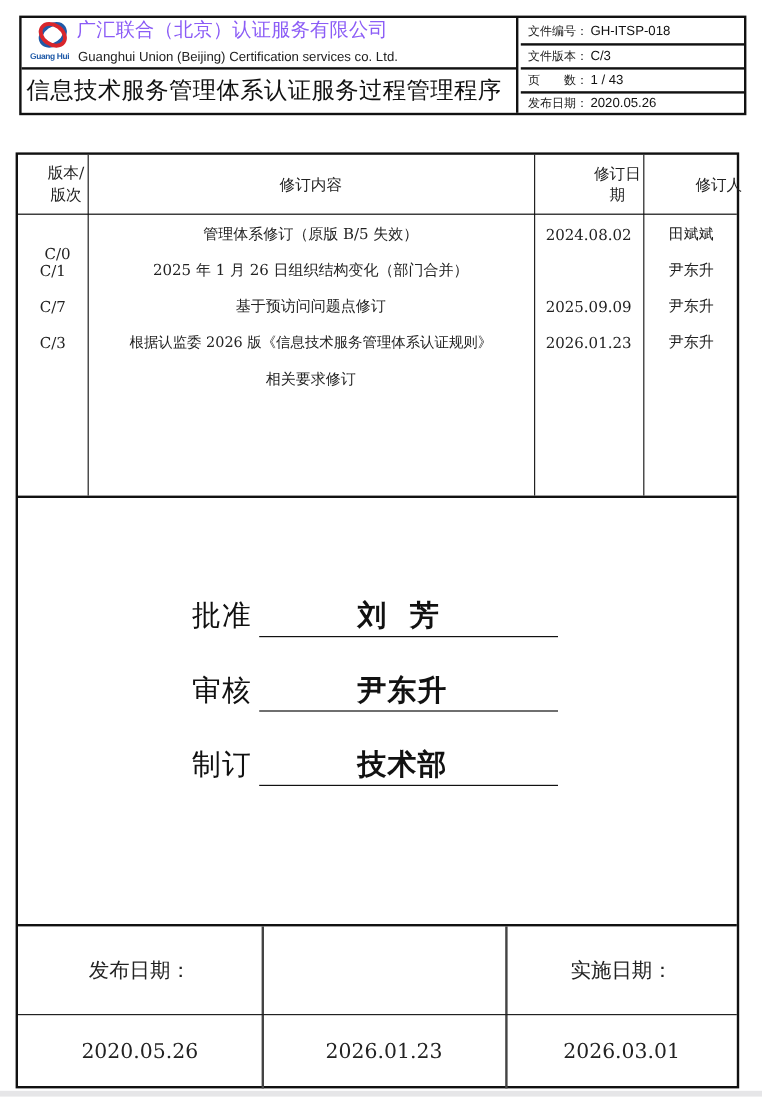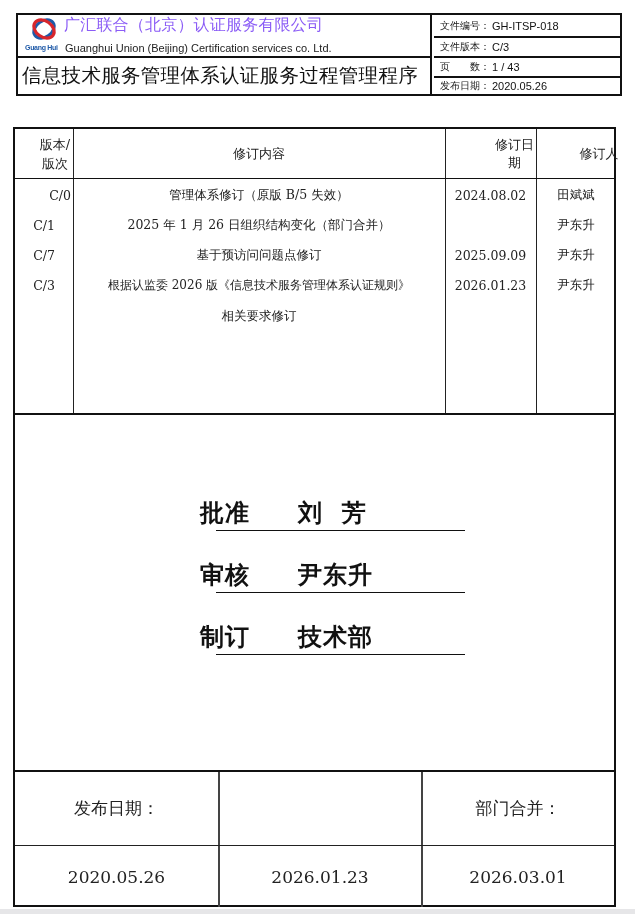--- a/index.html
+++ b/index.html
@@ -31,21 +31,21 @@
   .col-line { position: absolute; top: 0; bottom: 0; width: 1px; background: #222; }
   .rev-head { position: absolute; left: 0; top: 0; width: 100%; height: 50px; border-bottom: 1.5px solid #111; }
   .cell { position: absolute; display: flex; align-items: center; justify-content: center; text-align: center; font-size: 13px; color: #222; }
   .rev-rows { position: absolute; left: 0; top: 50px; width: 100%; }
   .rev-row { position: absolute; left: 0; width: 100%; height: 30px; }
   .rev-row .cell { height: 30px; font-size: 12.5px; }
 
   
   .sign { position: absolute; left: 0; top: 286px; width: 100%; height: 355px; }
   .sign-line { position: absolute; left: 145px; height: 40px; width: 305px; }
-  .sign-label { position: absolute; left: 0; bottom: 2px; font-family: "DejaVu Sans", sans-serif; font-size: 24px; font-weight: bold; color: #111; letter-spacing: 1px; margin-left: 40px; }
+  .sign-label { position: absolute; left: 0; bottom: 2px; font-family: "DejaVu Sans", sans-serif; font-size: 24px; font-weight: normal; color: #111; letter-spacing: 1px; }
   .sign-underline { position: absolute; left: 56px; right: 0; bottom: 0; height: 1.5px; background: #111; }
   .sign-value { position: absolute; left: 138px; bottom: 2px; font-family: "DejaVu Sans", sans-serif; font-size: 24px; font-weight: bold; color: #111; letter-spacing: 1px; white-space: pre; }
 
   
   .foot { position: absolute; left: 0; top: 641px; width: 100%; height: 137px; border-top: 2px solid #111; }
   .foot-row { position: absolute; left: 0; width: 100%; }
   .foot-row.r1 { top: 0; height: 74px; border-bottom: 1.5px solid #222; }
   .foot-row.r2 { top: 74px; height: 61px; }
   .foot-cell { position: absolute; top: 0; height: 100%; display: flex; align-items: center; justify-content: center; font-size: 17px; color: #222; }
   .foot-div { position: absolute; top: 0; bottom: 0; width: 1.5px; background: #444; }
@@ -101,21 +101,21 @@
     <div class="rev-head">
       <div class="cell" style="left:0;width:58px;height:50px;white-space:pre-line;line-height:19px;margin-left:11px;">版本/
 版次</div>
       <div class="cell" style="left:58px;width:372px;height:50px;">修订内容</div>
       <div class="cell" style="left:430px;width:91px;height:50px;padding-left:48px;">修订日期</div>
       <div class="cell" style="left:536px;width:56px;height:50px;margin-left:20px;">修订人</div>
     </div>
 
     <div class="rev-rows">
       <div class="rev-row" style="top:1px;">
-        <div class="cell" style="left:16px;width:58px;">C/0</div>
+        <div class="cell" style="left:4px;width:58px;margin-top:16px;">C/0</div>
         <div class="cell" style="left:58px;width:372px;">管理体系修订（原版 B/5 失效）</div>
         <div class="cell" style="left:430px;width:91px;">2024.08.02</div>
         <div class="cell" style="left:521px;width:80px;">田斌斌</div>
       </div>
       <div class="rev-row" style="top:31px;">
         <div class="cell" style="left:0;width:58px;">C/1</div>
         <div class="cell" style="left:58px;width:372px;">2025 年 1 月 26 日组织结构变化（部门合并）</div>
         <div class="cell" style="left:521px;width:80px;">尹东升</div>
       </div>
       <div class="rev-row" style="top:61px;">
@@ -155,21 +155,21 @@
       <span class="sign-value">技术部</span>
       <div class="sign-underline"></div>
     </div>
   </div>
 
   <div class="foot">
     <div class="foot-div" style="left:203px;"></div>
     <div class="foot-div" style="left:406px;"></div>
     <div class="foot-row r1">
       <div class="foot-cell" style="left:0;width:203px;">发布日期：</div>
-      <div class="foot-cell" style="left:407px;width:192px;">部门合并：</div>
+      <div class="foot-cell" style="left:407px;width:192px;">实施日期：</div>
     </div>
     <div class="foot-row r2">
       <div class="foot-cell" style="left:0;width:203px;">2020.05.26</div>
       <div class="foot-cell" style="left:204px;width:202px;">2026.01.23</div>
       <div class="foot-cell" style="left:407px;width:192px;">2026.03.01</div>
     </div>
   </div>
 </div>
 
 <div class="bottom-strip"></div>

